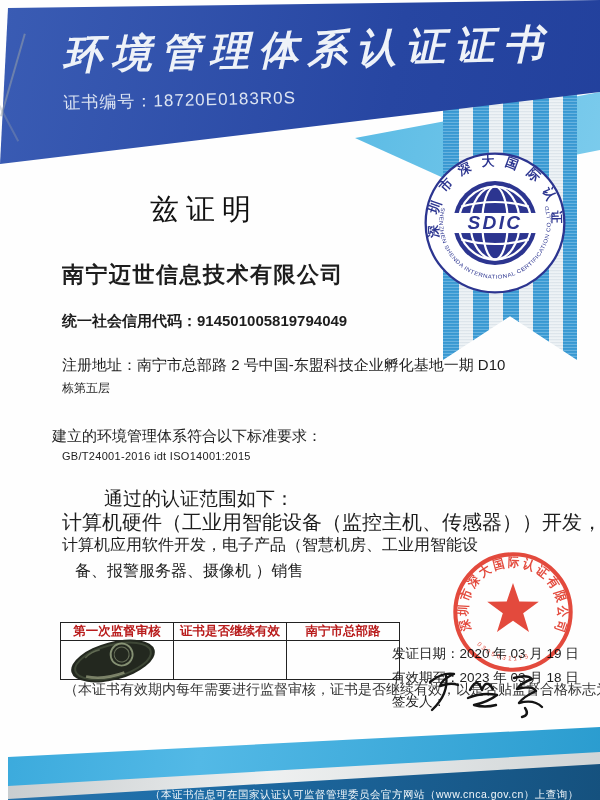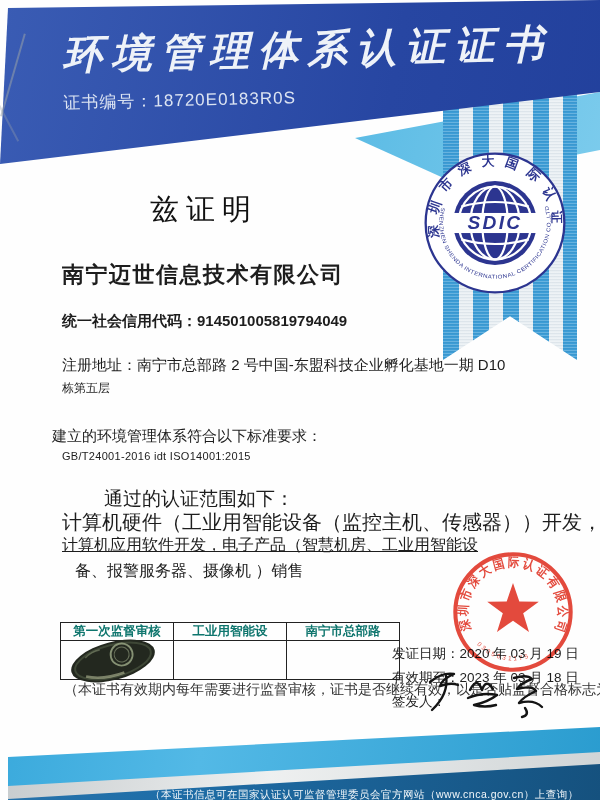--- a/index.html
+++ b/index.html
@@ -37,27 +37,27 @@
   .txt{position:absolute;color:#1d1d1d;z-index:4;white-space:nowrap;}
   .certify{left:150px;top:190px;font-size:29px;letter-spacing:7px;font-weight:500;color:#111;}
   .company{left:62px;top:260px;font-size:22px;font-weight:700;letter-spacing:1.5px;}
   .credit{left:62px;top:312px;font-size:15px;font-weight:bold;}
   .addr1{left:62px;top:356px;font-size:15px;}
   .addr2{left:62px;top:380px;font-size:12px;}
   .stdintro{left:52px;top:427px;font-size:15px;}
   .stdline{left:62px;top:450px;font-size:11px;letter-spacing:.3px;}
   .scopeintro{left:62px;top:486px;font-size:19px;margin-left:42px;}
   .scope0{left:62px;top:509px;font-size:20px;}
-  .scope1{left:62px;top:535px;font-size:16px;text-decoration:underline;}
+  .scope1{left:62px;top:535px;font-size:16px;}
   .scope2{left:75px;top:561px;font-size:16px;}
 
   
   .audit{position:absolute;left:60px;top:622px;z-index:4;border-collapse:collapse;}
   .audit th,.audit td{border:1px solid #222;}
-  .audit th{width:112px;height:16px;font-size:12.5px;font-weight:600;color:#0f766e;padding:0;}
+  .audit th{width:112px;height:16px;font-size:12.5px;font-weight:600;color:#b91c1c;padding:0;}
   .audit td{height:38px;padding:0;position:relative;}
   .sticker{position:absolute;left:4px;top:-2px;}
   .tbl-note{left:64px;top:681px;font-size:14px;color:#333;z-index:4;}
 
   
   .issue-date{left:392px;top:645px;font-size:13.5px;}
   .valid-until{left:392px;top:669px;font-size:13.5px;}
   .issuer{left:392px;top:693px;font-size:13.5px;}
   .signature{position:absolute;left:424px;top:666px;z-index:6;}
 
@@ -132,21 +132,21 @@
   <div class="txt stdline">GB/T24001-2016 idt ISO14001:2015</div>
   <div class="txt scopeintro">通过的认证范围如下：</div>
   <div class="txt scope0">计算机硬件（工业用智能设备（监控主机、传感器））开发，</div>
   <div class="txt scope1">计算机应用软件开发，电子产品（智慧机房、工业用智能设</div>
   <div class="txt scope2">备、报警服务器、摄像机 ）销售</div>
 
   <table class="audit">
     <tbody>
         <tr>
       <th>第一次监督审核</th>
-      <th>工业用智能设</th>
+      <th>证书是否继续有效</th>
       <th>南宁市总部路</th>
     </tr>
     <tr>
       <td>
         <svg class="sticker" width="100" height="44" viewBox="0 0 100 44">
           <g transform="rotate(-15 48 22)">
             <ellipse cx="48" cy="22" rx="43" ry="19" fill="#23281f"></ellipse>
             <ellipse cx="48" cy="22" rx="39" ry="16" fill="none" stroke="#3e4736" stroke-width="2"></ellipse>
             <circle cx="58" cy="18" r="11" fill="none" stroke="#97a383" stroke-width="1.8" opacity=".85"></circle>
             <circle cx="58" cy="18" r="7.5" fill="none" stroke="#97a383" stroke-width="1" opacity=".6"></circle>

